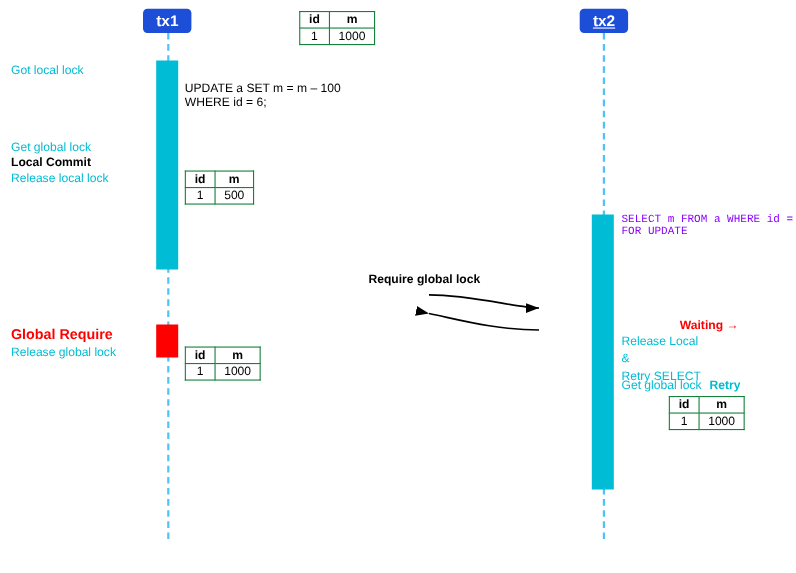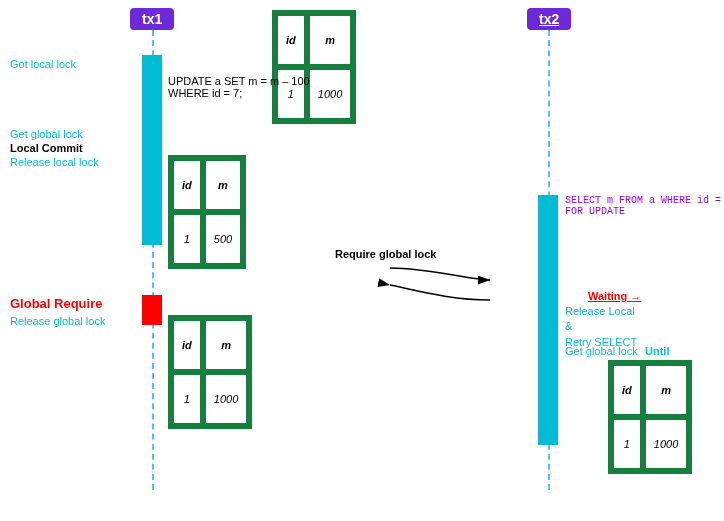--- a/index.html
+++ b/index.html
@@ -14,21 +14,21 @@
 
     .container {
       position: relative;
       width: 724px;
       height: 521px;
     }
 
     
     .tx-label {
       position: absolute;
-      background: #6d28d9;
+      background: #1d4ed8;
       color: white;
       font-weight: bold;
       font-size: 14px;
       padding: 3px 12px;
       border-radius: 4px;
       text-align: center;
     }
 
     
     .dashed-line {
@@ -43,25 +43,24 @@
       background: #00BCD4;
     }
 
     
     .db-table {
       position: absolute;
       border-collapse: collapse;
       font-size: 11px;
     }
     .db-table th, .db-table td {
-      border: 6px solid #15803d;
-      padding: 18px 8px;
+      border: 1px solid #15803d;
+      padding: 1px 8px;
       text-align: center;
       background: white;
-      font-style: italic;
     }
     .db-table th {
       background: white;
       font-weight: bold;
     }
 
     
     .label {
       position: absolute;
       font-size: 11px;
@@ -112,21 +111,21 @@
 
   <div class="label label-bold-black" style="left:10px; top:142px; color:#000; font-weight:bold;">Local Commit</div>
 
   <div class="label label-cyan" style="left:10px; top:156px;">Release local lock</div>
 
   <div class="label label-red" style="left:10px; top:296px;">Global Require</div>
 
   <div class="label label-cyan" style="left:10px; top:315px;">Release global lock</div>
 
   <div style="position:absolute; left:168px; top:75px; font-size:11px; color:#000; white-space:pre;">UPDATE a SET m = m – 100
-WHERE id = 7;</div>
+WHERE id = 6;</div>
 
   <table class="db-table" style="left:168px; top:155px;">
     <tbody>
         <tr>
           <th>id</th>
           <th>m</th>
         </tr>
     <tr>
           <td>1</td>
           <td>500</td>
@@ -149,23 +148,23 @@
 
   <div class="label label-purple" style="left:565px; top:195px; white-space:pre;">SELECT m FROM a WHERE id = 1
 FOR UPDATE</div>
 
   <div class="label label-cyan" style="left:565px; top:304px; white-space:pre; line-height:1.4;">Release Local
 &amp;
 Retry SELECT</div>
 
   <div class="label label-cyan" style="left:565px; top:345px;">Get global lock</div>
 
-  <div class="label label-waiting" style="left:588px; top:290px;text-decoration:underline;">Waiting →</div>
+  <div class="label label-waiting" style="left:618px; top:290px;">Waiting →</div>
 
-  <div class="label label-until" style="left:645px; top:345px;">Until</div>
+  <div class="label label-until" style="left:645px; top:345px;">Retry</div>
 
   <table class="db-table" style="left:608px; top:360px;">
     <tbody>
         <tr>
           <th>id</th>
           <th>m</th>
         </tr>
     <tr>
           <td>1</td>
           <td>1000</td>

